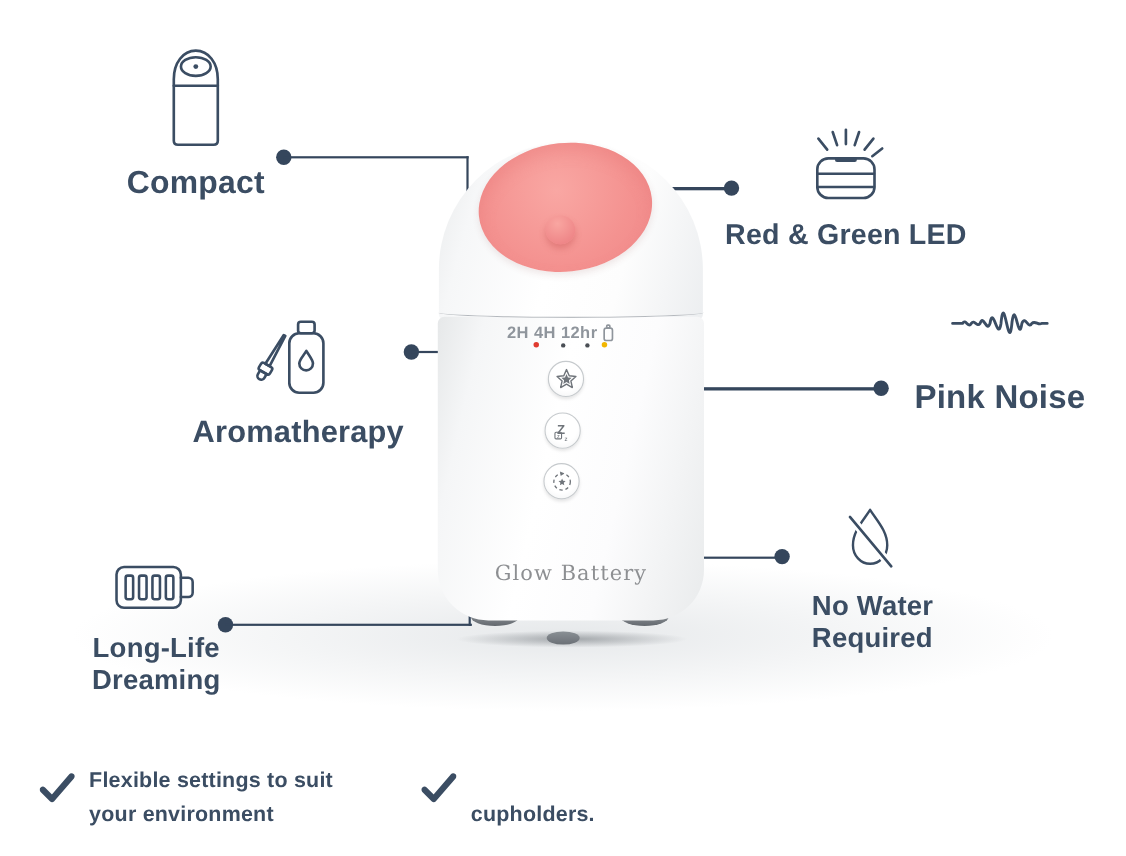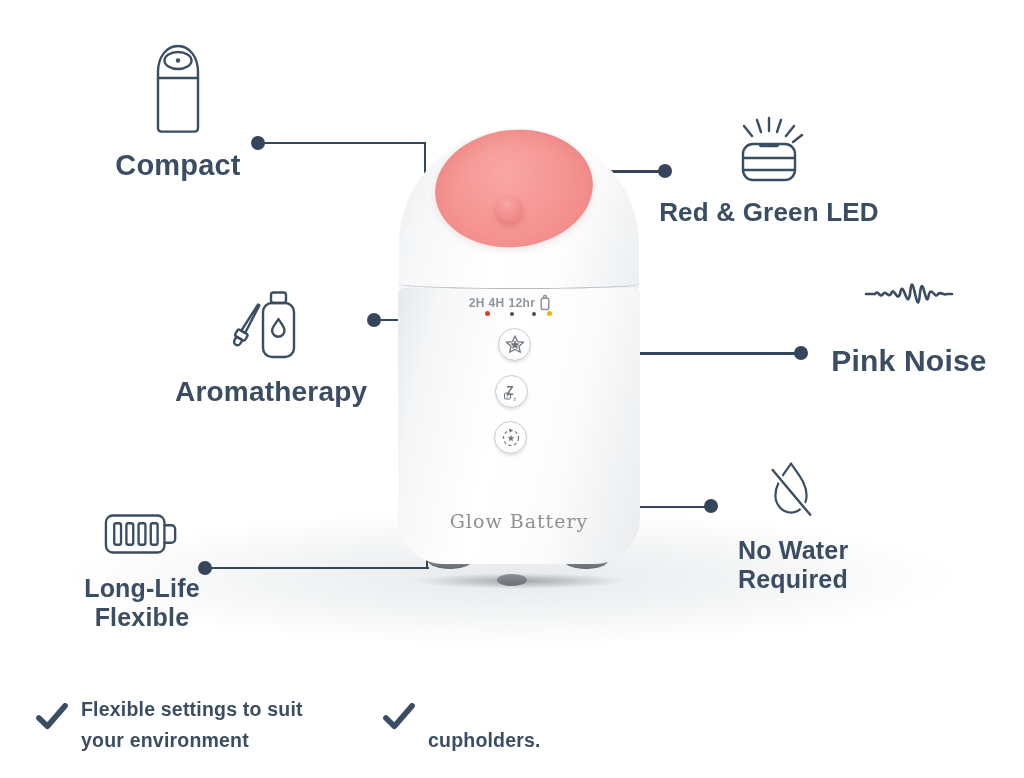--- a/index.html
+++ b/index.html
@@ -57,21 +57,21 @@
   .nub{position:absolute;left:98px;top:68px;width:27px;height:26px;border-radius:50%;z-index:4;
     background:radial-gradient(circle at 40% 28%,#f9a6a1 0%,#ee8486 80%);
     box-shadow:0 4px 6px rgba(203,92,92,.45);}
   .dbody{position:absolute;left:0;top:160px;width:242px;height:276px;z-index:2;
     border-radius:6px 6px 46px 46px;
     background:linear-gradient(103deg,#e6e8e9 0%,#f5f6f7 14%,#ffffff 42%,#fcfcfd 66%,#e9ebec 100%);}
   .seam{position:absolute;left:0;top:151px;width:242px;height:9px;z-index:4;
     border-radius:50%;border-bottom:1.6px solid #b4b8bd;}
   .timer-row{position:absolute;left:0;top:166px;width:242px;z-index:5;display:flex;
     justify-content:center;align-items:center;gap:4px;transform:translateX(-9px);
-    color:#8f959c;font-size:12px;font-weight:600;letter-spacing:.4px;}
+    color:#8f959c;font-size:15px;font-weight:600;letter-spacing:.4px;}
   .ind{position:absolute;border-radius:50%;z-index:5;}
   .ind-1{left:87px;top:183px;width:5px;height:5px;background:#e03b30;}
   .ind-2{left:112px;top:184px;width:4px;height:4px;background:#4a4f55;}
   .ind-3{left:134px;top:184px;width:4px;height:4px;background:#4a4f55;}
   .ind-4{left:149px;top:183px;width:5px;height:5px;background:#f2b600;}
   .dbtn{position:absolute;width:33px;height:33px;border-radius:50%;z-index:5;
     border:1.6px solid #c6cacd;box-sizing:border-box;
     background:radial-gradient(circle at 50% 40%,#ffffff 55%,#f0f1f2);
     box-shadow:0 2px 3px rgba(0,0,0,.10);display:flex;align-items:center;justify-content:center;}
   .btn-1{left:100px;top:200px;} .btn-2{left:97px;top:247px;} .btn-3{left:96px;top:293px;}
@@ -153,21 +153,21 @@
         <rect x="3" y="7" width="60" height="38" rx="7"></rect>
         <path d="M63 17 H70 A4 4 0 0 1 74 21 V31 A4 4 0 0 1 70 35 H63"></path>
         <rect x="11.5" y="15" width="7" height="22" rx="2"></rect>
         <rect x="24" y="15" width="7" height="22" rx="2"></rect>
         <rect x="36.5" y="15" width="7" height="22" rx="2"></rect>
         <rect x="49" y="15" width="7" height="22" rx="2"></rect>
       </g>
     </svg>
     <div class="label">
       <span>Long-Life</span><br>
-      <span>Flexible</span>
+      <span>Dreaming</span>
     </div>
   </div>
 
   <div class="feature f-nowater">
     <svg width="58" height="66" viewBox="0 0 58 72">
       <path class="icon-stroke" stroke-width="2.4" d="M29 6 C36 17 46 27 46 41 A17 18.5 0 0 1 12 41 C12 27 22 17 29 6 Z"></path>
       <line x1="9" y1="13" x2="50" y2="62" stroke="#ffffff" stroke-width="8" stroke-linecap="round"></line>
       <line x1="9" y1="13" x2="50" y2="62" stroke="#3b4d63" stroke-width="2.6" stroke-linecap="round"></line>
     </svg>
     <div class="label">

